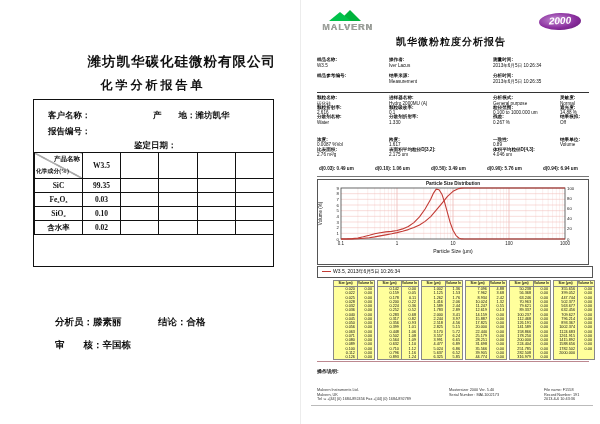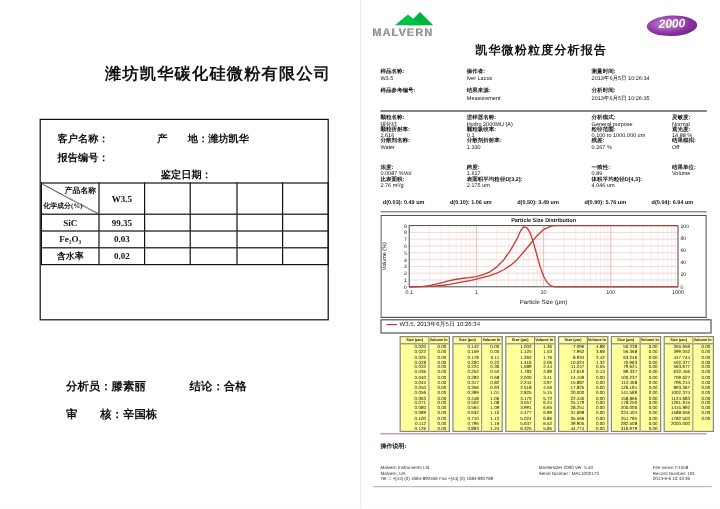--- a/index.html
+++ b/index.html
@@ -11,37 +11,37 @@
 
   
   .company{position:absolute;left:30px;top:53px;width:246px;text-align:right;
            font-size:13.5px;font-weight:bold;letter-spacing:1px;}
   .doctitle{position:absolute;left:30px;top:77px;width:246px;text-align:center;
             font-size:12px;font-weight:bold;letter-spacing:3px;}
   .ltable{position:absolute;left:33px;top:99px;width:239px;height:166px;border:1px solid #111;}
   .linfo{position:relative;height:52px;font-size:8.5px;font-weight:bold;font-family:Liberation Mono, monospace;}
   .li{position:absolute;white-space:nowrap;}
   .li-cust{left:14px;top:10px;}
-  .li-orig{left:97px;top:10px;}
+  .li-orig{left:119px;top:10px;}
   .li-repno{left:14px;top:26px;}
   .li-date{left:100px;top:40px;}
   .lgrid{width:100%;border-collapse:collapse;table-layout:fixed;}
   .lgrid td{border:1px solid #111;text-align:center;font-size:7.5px;font-weight:bold;padding:0;}
   .lgrid tr{height:14px;}
   .lgrid tr.hdr{height:26px;}
   td.corner{position:relative;background-image:linear-gradient(to bottom left,
             transparent calc(50% - 0.6px), #111 50%, transparent calc(50% + 0.6px));}
   .ct{position:absolute;top:2px;right:2px;font-size:6.5px;font-weight:bold;}
   .cb{position:absolute;bottom:2px;left:1px;font-size:5.8px;font-weight:bold;}
   .sig{position:absolute;font-size:9.5px;font-weight:bold;white-space:nowrap;}
   .sig1{left:55px;top:316px;} .sig2{left:158px;top:316px;} .sig3{left:55px;top:339px;}
 
   
   .logo{position:absolute;left:12px;top:8px;width:70px;height:28px;}
-  .malvern-text{position:absolute;left:0;top:22px;width:70px;text-align:center;
+  .malvern-text{position:absolute;left:12px;top:22px;width:70px;text-align:center;
                 font-size:9px;font-weight:bold;letter-spacing:1px;color:#9a9e98;
                 text-shadow:0.4px 0.4px 0 #ffffff, -0.4px -0.4px 0 #6f736e;}
   .mastersizer{position:absolute;left:98px;top:17px;font-size:10px;font-weight:600;
                letter-spacing:3.5px;color:#3f3f3f;white-space:nowrap;}
   .badge2000{position:absolute;left:238px;top:13px;width:42px;height:17px;border-radius:50%;
              background:radial-gradient(ellipse at 40% 40%, #c58fd4 0%, #8a2f9e 55%, #5e1470 100%);
              color:#fff;font-size:10px;font-style:italic;font-weight:bold;text-align:center;
              line-height:16px;transform:rotate(-2deg);}
   .rtitle{position:absolute;left:0;top:35px;width:300px;text-align:center;
           font-size:10px;font-weight:bold;letter-spacing:1px;}
@@ -81,20 +81,21 @@
   .footL{left:16px;} .footC{left:148px;} .footR{left:243px;}
   .hr-bottom{position:absolute;left:10px;top:405px;width:282px;border-top:1px solid #bbbbbb;}
 </style>
 </head>
 <body>
 
 <div class="canvas">
 
   <div class="page page-left">
     <div class="company">潍坊凯华碳化硅微粉有限公司</div>
+    <div class="doctitle">化学分析报告单</div>
 
     <div class="ltable">
       <div class="linfo">
         <span class="li li-cust">客户名称：</span>
         <span class="li li-orig"><b>产　　地：</b><span>潍坊凯华</span></span>
         <span class="li li-repno">报告编号：</span>
         <span class="li li-date">鉴定日期：</span>
       </div>
       <table class="lgrid">
         <colgroup>
@@ -121,20 +122,28 @@
               <td>SiC</td>
               <td>99.35</td>
               <td>&nbsp;</td>
               <td>&nbsp;</td>
               <td>&nbsp;</td>
               <td>&nbsp;</td>
             </tr>
             <tr>
               <td>Fe₂O₃</td>
               <td>0.03</td>
+              <td>&nbsp;</td>
+              <td>&nbsp;</td>
+              <td>&nbsp;</td>
+              <td>&nbsp;</td>
+            </tr>
+            <tr>
+              <td>SiO₂</td>
+              <td>0.10</td>
               <td>&nbsp;</td>
               <td>&nbsp;</td>
               <td>&nbsp;</td>
               <td>&nbsp;</td>
             </tr>
             <tr>
               <td>含水率</td>
               <td>0.02</td>
               <td>&nbsp;</td>
               <td>&nbsp;</td>

